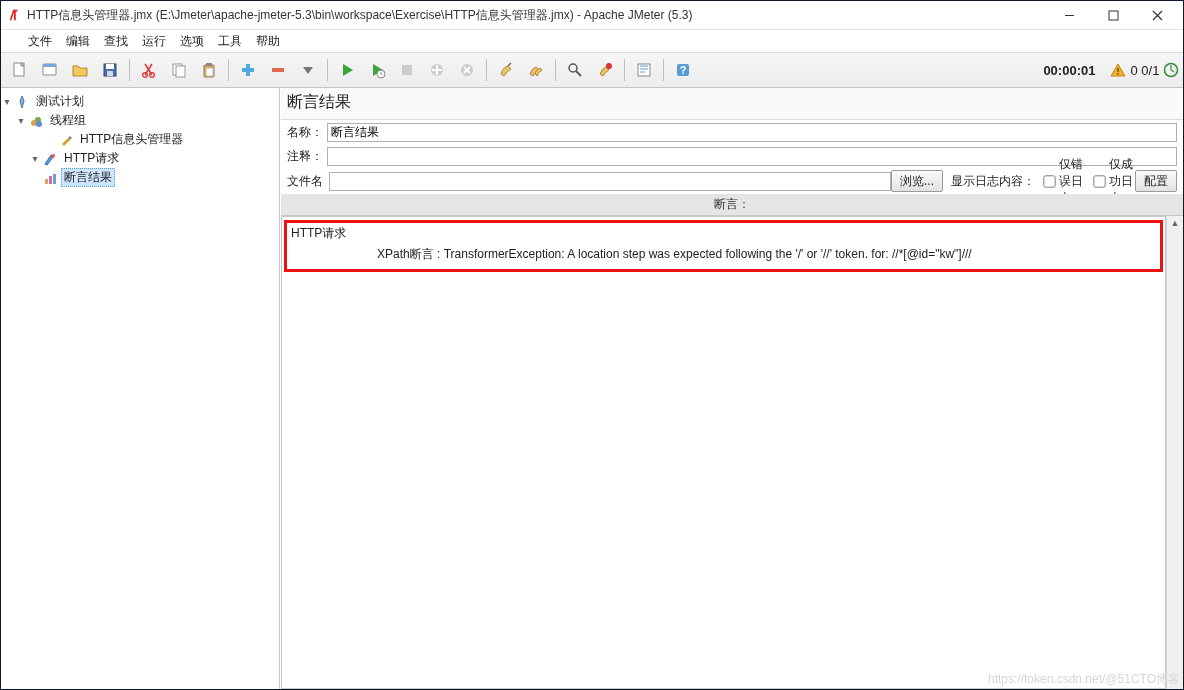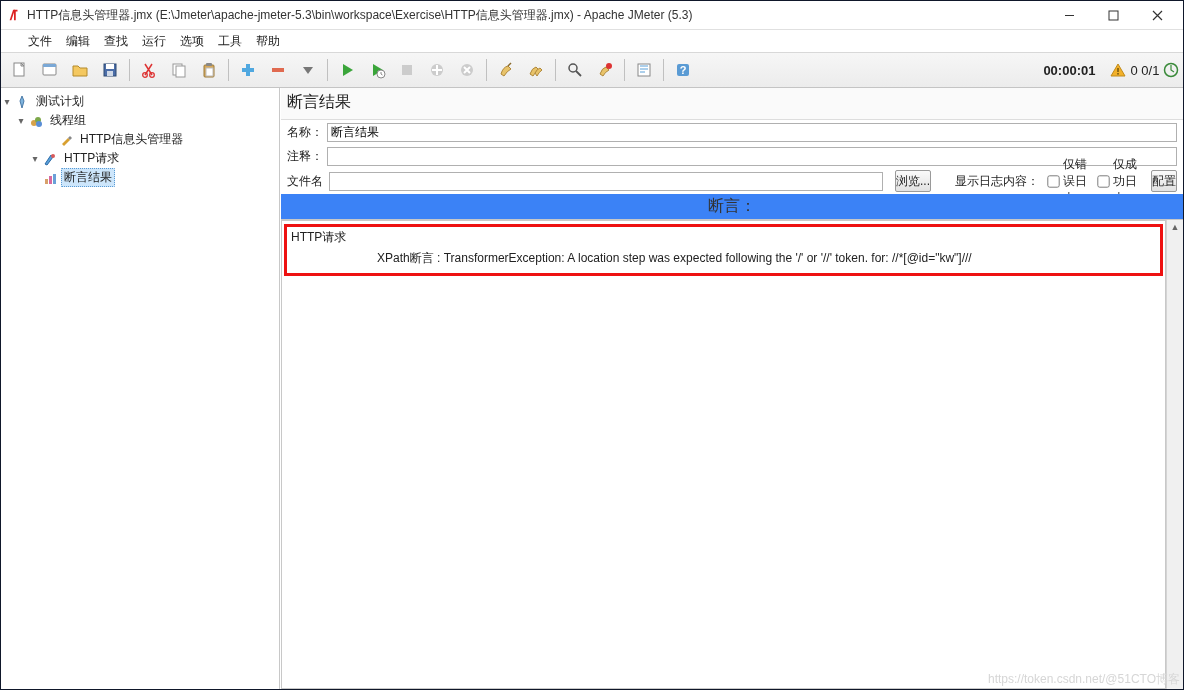--- a/index.html
+++ b/index.html
@@ -28,25 +28,25 @@
   .tn.sel .lbl{background:#cde6fb;border:1px dotted #5a9bd4;padding:0 2px}
   .main{flex:1;display:flex;flex-direction:column;min-width:0;border-left:1px solid #fff}
   .panel-title{font-size:16px;padding:4px 8px 6px 6px;color:#222;border-bottom:1px solid #ddd;background:#fafafa}
   .formrow{display:flex;align-items:center;height:22px;padding:1px 6px}
   .formrow label{width:40px;text-align:left}
   .formrow input.txt{flex:1;height:17px;border:1px solid #b0b0b0;background:#fff;padding:0 3px;font-size:12px}
   .formrow .static{padding-left:2px}
   .filerow{display:flex;align-items:center;height:24px;padding:1px 6px}
   .filerow label{width:42px}
   .filerow input.txt{flex:1;height:17px;border:1px solid #b0b0b0;background:#fff;padding:0 3px;font-size:12px;min-width:60px}
-  .btn{height:20px;border:1px solid #9a9a9a;background:linear-gradient(#fafafa,#e2e2e2);padding:0 0;margin-left:12px;font-size:12px;display:inline-flex;align-items:center;border-radius:2px}
-  .staticlbl{margin-left:24px}
+  .btn{height:20px;border:1px solid #9a9a9a;background:linear-gradient(#fafafa,#e2e2e2);padding:0 8px;margin-left:0;font-size:12px;display:inline-flex;align-items:center;border-radius:2px}
+  .staticlbl{margin-left:8px}
   .chk{display:inline-flex;align-items:center;margin-left:8px}
   .chk input{margin:0 3px 0 0;transform:scale(.95)}
-  .assert-hdr{text-align:center;color:#333;border-bottom:1px solid #c8c8c8;padding:2px 0;font-size:16px;background:#3b82f6}
+  .assert-hdr{text-align:center;color:#333;border-bottom:1px solid #c8c8c8;padding:2px 0;font-size:12px;background:#e5e5e5}
   .results{flex:1;display:flex;border-top:0;min-height:0}
   .results-body{flex:1;border:1px solid #c8c8c8;margin:0 0 0 0;background:#fff;padding:3px 2px;overflow:auto;position:relative}
   .scrollbar{width:16px;background:#f0f0f0;border-left:1px solid #d4d4d4;display:flex;flex-direction:column;align-items:center;padding-top:2px}
   .scrollbar .up,.scrollbar .down{font-size:9px;color:#666}
   .redbox{border:3px solid #e11;padding:0;margin:0 0 0 0}
   .redbox .line1{padding:2px 4px 0 4px;font-size:12px}
   .redbox .line2{padding:4px 20px 6px 90px;font-size:12px}
   .watermark{position:absolute;right:4px;bottom:2px;color:#d6d6d6;font-size:12px;pointer-events:none}
   svg{display:block}
 </style>

